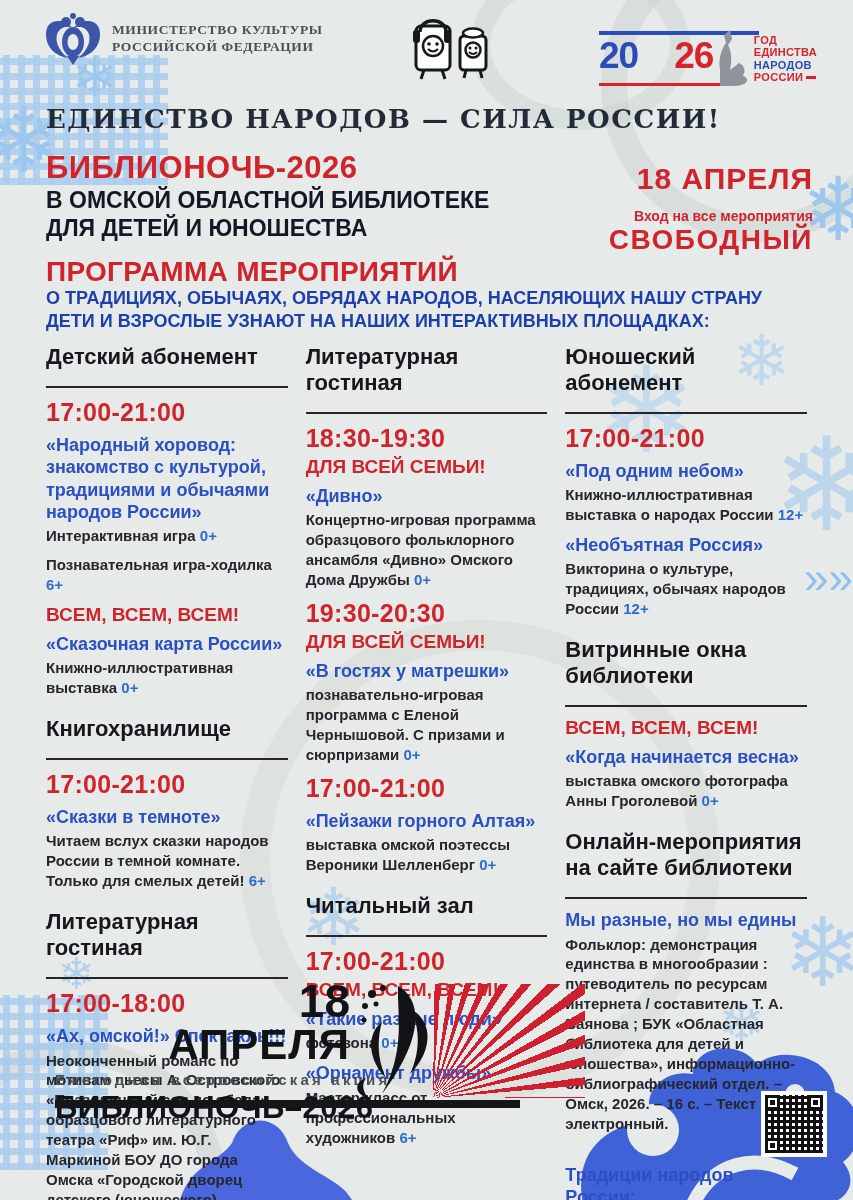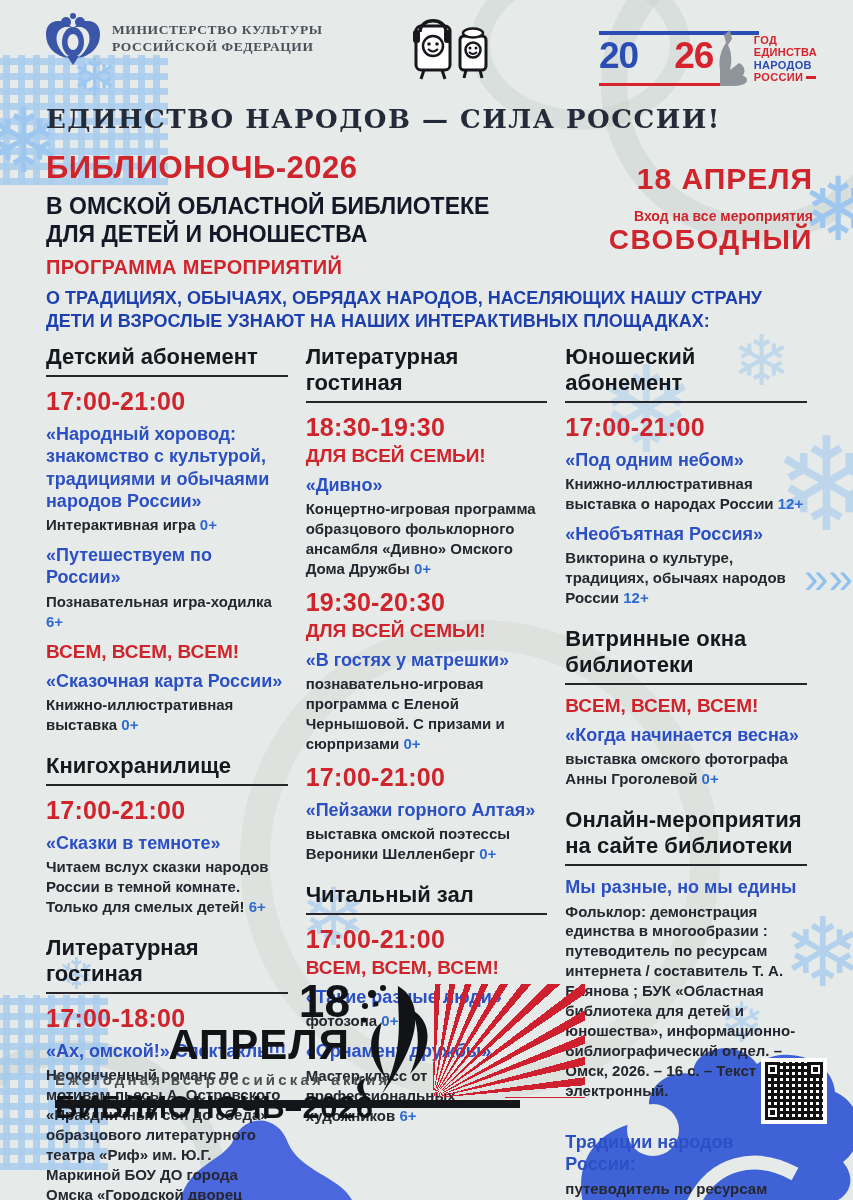--- a/index.html
+++ b/index.html
@@ -24,33 +24,33 @@
   .ylogo .botline{position:absolute;left:0;width:128px;bottom:4px;height:3.5px;background:#d6232e;}
   .ylogo .year{position:absolute;left:0;top:9px;font-size:37px;font-weight:900;letter-spacing:-1px;}
   .ylogo .y20{color:#2b4bb5;} .ylogo .y26{color:#d6232e;padding-left:36px;}
   .ylogo .statue{position:absolute;left:112px;top:2px;}
   .ylogo .ytext{position:absolute;right:0;top:8px;font-size:11px;font-weight:800;line-height:1.12;letter-spacing:.3px;}
   .yl-red{color:#d6232e;} .yl-blue{color:#2b4bb5;}
   .ydash{display:inline-block;width:10px;height:3px;background:#d6232e;margin-left:3px;vertical-align:2px;}
   .slogan{left:46px;top:104px;font-family:"DejaVu Serif",serif;font-size:26px;font-weight:800;
      letter-spacing:1.5px;color:#232a38;}
   .ptitle{left:46px;top:150px;font-size:31px;font-weight:900;color:#d0242c;letter-spacing:.5px;}
-  .ploc{left:46px;top:192px;font-size:23px;font-weight:800;color:#141826;line-height:1.22;}
+  .ploc{left:46px;top:186px;font-size:23px;font-weight:800;color:#141826;line-height:1.22;}
   .pdate{right:40px;top:162px;text-align:right;color:#d0242c;}
   .pdate .d1{font-size:30px;font-weight:900;letter-spacing:1px;}
   .pdate .d2{font-size:14px;font-weight:700;margin-top:12px;}
   .pdate .d3{font-size:28px;font-weight:900;letter-spacing:1.5px;}
-  .prog{left:46px;top:256px;font-size:20px;font-weight:800;color:#d0242c;letter-spacing:.3px;}
+  .prog{left:46px;top:256px;font-size:28px;font-weight:800;color:#d0242c;letter-spacing:.3px;}
   .intro{left:46px;top:287px;font-size:18px;font-weight:700;color:#1d3fae;line-height:1.3;}
   
   #columns{position:absolute;left:46px;top:344px;width:761px;display:grid;
      grid-template-columns:1fr 1fr 1fr;gap:0 18px;z-index:2;}
   .sec{margin-bottom:18px;}
   .sec-title{font-size:22px;font-weight:800;color:#17181d;border-bottom:2.5px solid #26262a;
-     padding-bottom:5px;margin:0 0 10px;line-height:1.18;}
+     padding-bottom:16px;margin:0 0 10px;line-height:1.18;}
   .it-time{color:#d0242c;font-size:25px;font-weight:800;letter-spacing:.3px;margin:8px 0 3px;}
   .it-aud{color:#d0242c;font-size:19px;font-weight:800;margin:1px 0 3px;}
   .it-title{color:#2b4fc4;font-size:18px;font-weight:800;margin:7px 0 3px;line-height:1.24;}
   .it-text{color:#26262e;font-size:15px;font-weight:600;line-height:1.33;margin:0 0 9px;}
   .bib{font-weight:700;}
   .age{color:#2e6ad1;font-weight:800;}
   
   .qr{width:66px;height:66px;background:#fff;padding:4px;box-sizing:border-box;position:relative;}
   .qr-float{margin:-52px -20px 4px auto;}
   .qr-tex{position:absolute;inset:4px;background:
@@ -168,21 +168,20 @@
     <div>ДЕТИ И ВЗРОСЛЫЕ УЗНАЮТ НА  НАШИХ ИНТЕРАКТИВНЫХ ПЛОЩАДКАХ:</div>
   </div>
 
   <div id="columns">
       <div class="col">
         <section class="sec">
           <h3 class="sec-title">Детский абонемент</h3>
           <div class="it-time">17:00-21:00</div>
           <div class="it-title">«Народный хоровод: знакомство с культурой, традициями и обычаями народов России»</div>
           <p class="it-text">Интерактивная игра <span class="age">0+</span></p>
-          <div class="it-title">«Путешествуем по России»</div>
           <p class="it-text">Познавательная игра-ходилка <span class="age">6+</span></p>
           <div class="it-aud">ВСЕМ, ВСЕМ, ВСЕМ!</div>
           <div class="it-title">«Сказочная карта России»</div>
           <p class="it-text">Книжно-иллюстративная выставка <span class="age">0+</span></p>
         </section>
         <section class="sec">
           <h3 class="sec-title">Книгохранилище</h3>
           <div class="it-time">17:00-21:00</div>
           <div class="it-title">«Сказки в темноте»</div>
           <p class="it-text">Читаем  вслух  сказки  народов России в  темной  комнате. Только для  смелых детей! <span class="age">6+</span></p>

